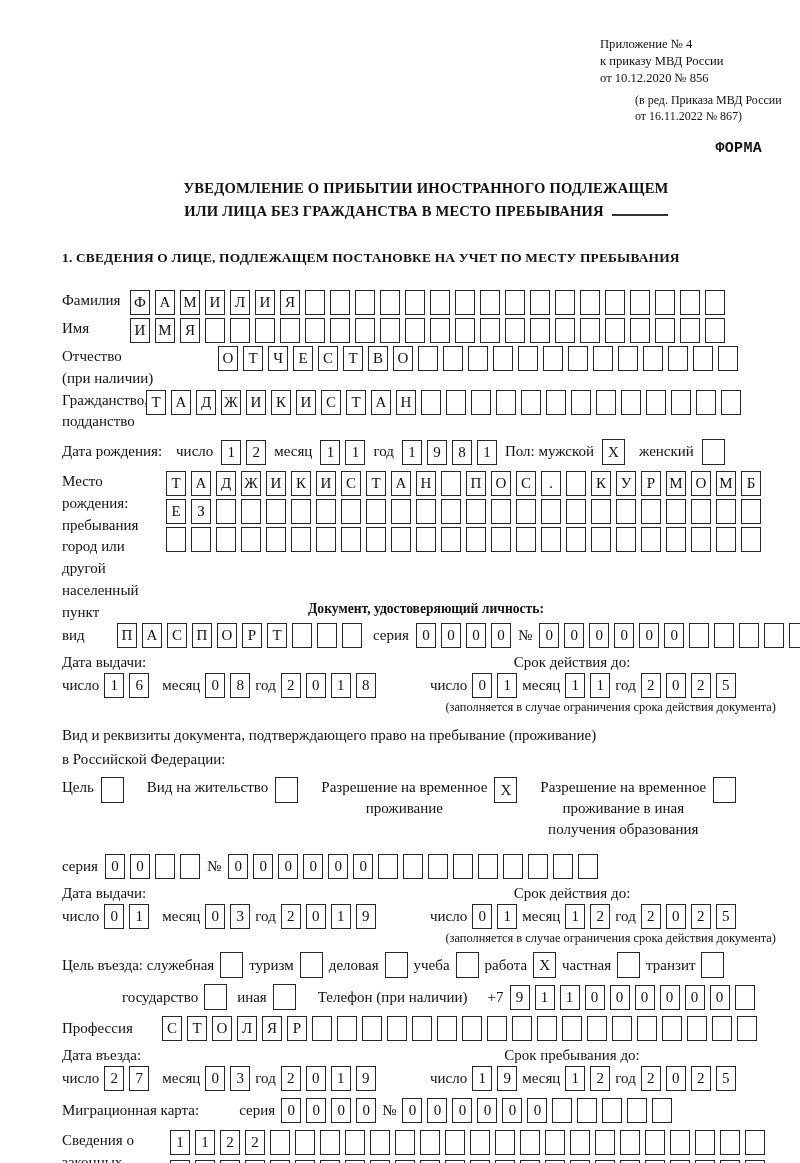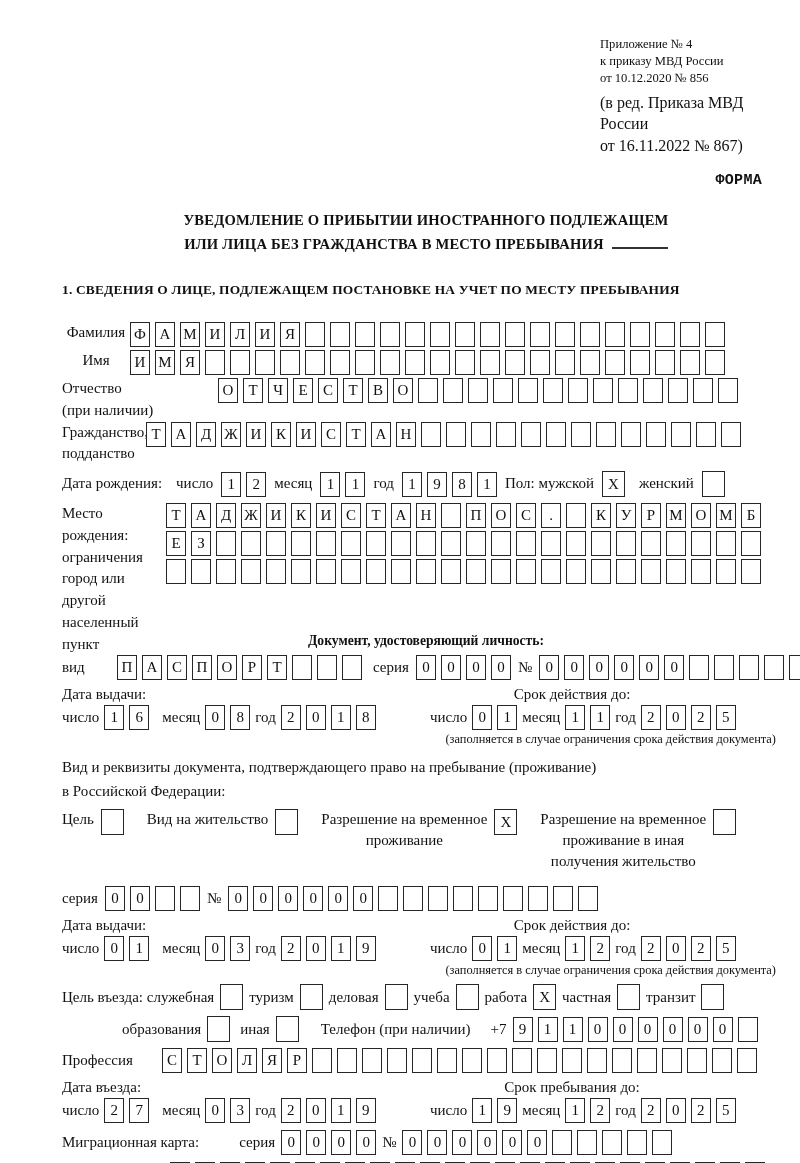--- a/index.html
+++ b/index.html
@@ -1,31 +1,31 @@
 <!DOCTYPE html>
 <html><head>
 <meta charset="utf-8">
 <style>
   html,body{margin:0;padding:0;background:#fff;}
   .page{position:relative;width:800px;height:1163px;box-sizing:border-box;
         padding:36px 10px 0 62px;font-family:"Liberation Serif",serif;color:#111;overflow:hidden;}
   .top-right{margin-left:auto;width:190px;font-size:12.6px;line-height:1.34;}
-  .top-right .ed{font-size:16px;}
+  .top-right .ed{font-size:12px;margin-left:35px;}
   .top-right .ed-first{margin-top:5px;}
   .forma{font-weight:bold;font-size:15px;text-align:right;margin:16px 28px 0 0;letter-spacing:.3px;font-family:Liberation Mono, monospace;}
   .title{font-weight:bold;font-size:14.6px;text-align:center;margin-top:20px;line-height:1.62;letter-spacing:.2px;}
   .blank{display:inline-block;width:56px;border-bottom:2px solid #333;margin-left:8px;vertical-align:baseline;}
   .sec1{font-weight:bold;font-size:13.4px;margin-top:26px;letter-spacing:.2px;}
   .frow{display:flex;align-items:flex-start;margin-top:3px;}
   .lbl{font-size:15px;line-height:1.45;flex:0 0 auto;}
   .cells{display:flex;gap:5px;flex:0 0 auto;}
   .cell{width:20px;height:25px;border:1.5px solid #262626;background:#fff;flex:0 0 auto;
         display:inline-flex;align-items:center;justify-content:center;font-size:15px;box-sizing:border-box;}
   .cbx .cell{width:23px;height:26px;}
-  .w68{width:68px;text-align:center;} .w156{width:156px;} .w82{width:84px;}
+  .w68{width:68px;} .w156{width:156px;} .w82{width:84px;}
   .stack3{display:flex;flex-direction:column;gap:3px;}
   .center-b{font-weight:bold;font-size:13.6px;text-align:center;margin-top:7px;}
   .hdr-row{display:flex;font-size:15px;margin-top:6px;}
   .hdr-left{width:340px;text-align:left;}
   .hdr-right{width:340px;text-align:center;}
   .dgroup{display:flex;align-items:center;gap:5px;font-size:15px;}
   .note{font-size:12.4px;text-align:right;margin-top:2px;padding-right:14px;}
   .para{font-size:15px;line-height:1.6;margin-top:8px;}
   .permits{display:flex;align-items:flex-start;gap:9px;margin-top:6px;font-size:15px;}
   .permit{display:flex;align-items:flex-start;gap:7px;}
@@ -203,21 +203,21 @@
       </span>
     <span class="lbl" style="margin-left:6px">женский</span>
     <span class="cells cbx">
         <span class="cell"></span>
       </span>
   </div>
 
   <div class="frow mt6">
     <div class="lbl" style="width:104px">
       <div>Место рождения:</div>
-      <div>ограничения</div>
+      <div>пребывания</div>
       <div>город или другой</div>
       <div>населенный пункт</div>
     </div>
     <div class="stack3">
       <div class="cells">
           <span class="cell">Т</span>
           <span class="cell">А</span>
           <span class="cell">Д</span>
           <span class="cell">Ж</span>
           <span class="cell">И</span>
@@ -399,21 +399,21 @@
           <span class="cell"></span>
         </span>
     </div>
     <div class="permit" style="margin-left:14px">
       <span class="txt"><span>Разрешение на временное</span><br><span>проживание</span></span>
       <span class="cells cbx">
           <span class="cell">X</span>
         </span>
     </div>
     <div class="permit" style="margin-left:14px">
-      <span class="txt"><span>Разрешение на временное</span><br><span>проживание в иная</span><br><span>получения жительство</span></span>
+      <span class="txt"><span>Разрешение на временное</span><br><span>проживание в иная</span><br><span>получения образования</span></span>
       <span class="cells cbx">
           <span class="cell"></span>
         </span>
     </div>
   </div>
 
   <div class="frow mt14" style="align-items:center;gap:7px">
     <span class="lbl">серия</span>
     <span class="cells">
         <span class="cell">0</span>
@@ -512,21 +512,21 @@
     <span class="cells cbx">
         <span class="cell"></span>
       </span>
     <span>транзит</span>
     <span class="cells cbx">
         <span class="cell"></span>
       </span>
   </div>
 
   <div class="inline-gap mt6" style="padding-left:60px">
-    <span>образования</span>
+    <span>государство</span>
     <span class="cells cbx">
         <span class="cell"></span>
       </span>
     <span style="margin-left:4px">иная</span>
     <span class="cells cbx">
         <span class="cell"></span>
       </span>
     <span style="margin-left:16px">Телефон (при наличии)</span>
     <span style="margin-left:14px">+7</span>
     <span class="cells">

